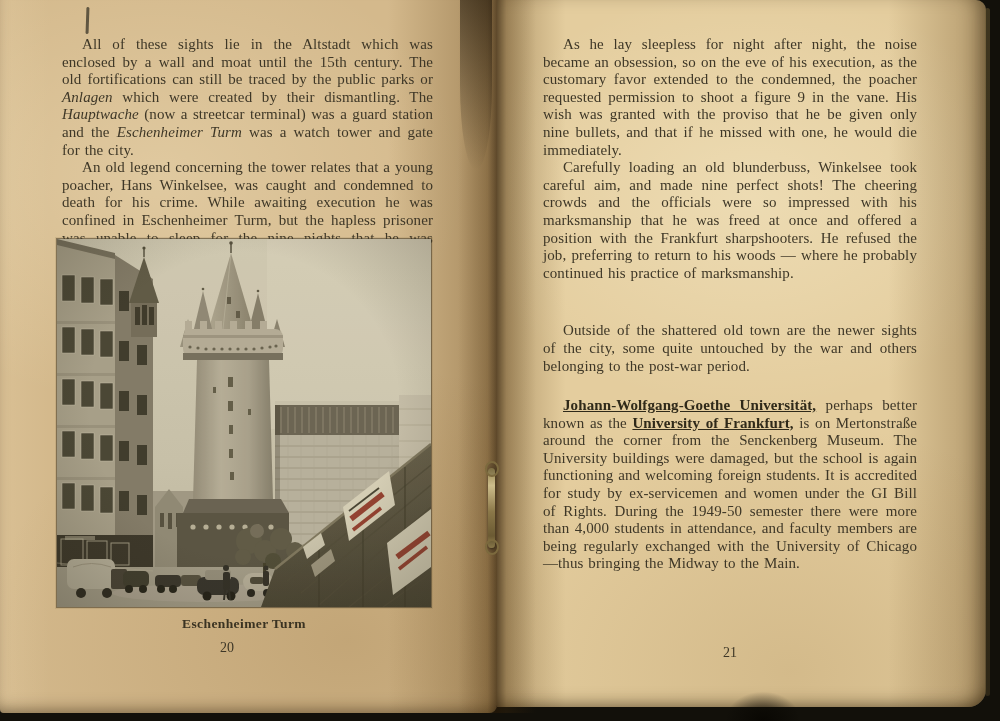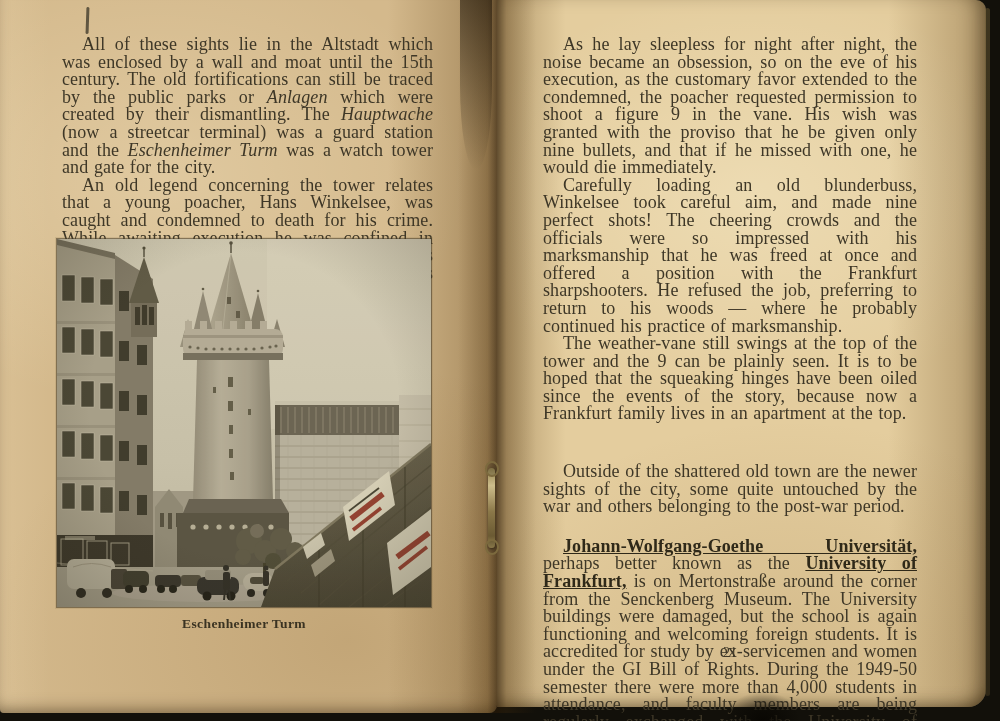--- a/index.html
+++ b/index.html
@@ -13,21 +13,21 @@
       radial-gradient(ellipse 520px 400px at 70% 90%, rgba(125,88,36,.20), rgba(0,0,0,0) 70%);
     border-radius:0 0 8px 4px;
     box-shadow:inset 0 -10px 16px -8px rgba(40,26,6,.55);}
   .page-right{left:497px;width:489px;height:707px;background-color:#e4cd9e;
     background-image:
       linear-gradient(90deg, rgba(94,63,20,.40), rgba(0,0,0,0) 14%, rgba(0,0,0,0) 80%, rgba(94,63,20,.34) 99%),
       radial-gradient(ellipse 420px 300px at 52% 28%, rgba(255,248,220,.33), rgba(0,0,0,0) 70%),
       radial-gradient(ellipse 480px 360px at 60% 95%, rgba(125,88,36,.16), rgba(0,0,0,0) 70%);
     border-radius:0 10px 18px 0;
     box-shadow:inset 0 -10px 16px -8px rgba(40,26,6,.5), inset -16px 0 20px -10px rgba(40,26,6,.5);}
-  .text-block{position:absolute;text-align:justify;color:#3e3727;font-size:18px;
+  .text-block{position:absolute;text-align:justify;color:#3e3727;font-size:15px;
     line-height:17.6px;word-spacing:1px;letter-spacing:.1px;}
   .left-text{left:62px;top:36px;width:371px;}
   .right-text{left:46px;top:36px;width:374px;}
   p.para{margin:0;}
   p.indent{text-indent:20px;}
   p.gap-l{margin-top:40px;}
   p.gap-m{margin-top:22px;}
   .it{font-style:italic;}
   .bd{font-weight:bold;color:#2f2919;text-decoration:underline;}
   figure.photo{position:absolute;left:57px;top:239px;width:374px;margin:0;}
@@ -301,27 +301,27 @@
         </g>
 
         <g>
           <rect width="374" height="368" fill="rgba(210,195,160,.10)"></rect>
           <rect width="374" height="368" fill="url(#gVig)"></rect>
         </g>
       </svg>
       <figcaption>Eschenheimer Turm</figcaption>
     </figure>
 
+    <div class="pagenum pagenum-left">20</div>
   </div>
 
   <div class="page page-right">
     <div class="text-block right-text">
         <p class="para indent"><span>As he lay sleepless for night after night, the noise became an obsession, so on the eve of his execution, as the customary favor extended to the condemned, the poacher requested permission to shoot a figure 9 in the vane. His wish was granted with the proviso that he be given only nine bullets, and that if he missed with one, he would die immediately.</span></p>
         <p class="para indent"><span>Carefully loading an old blunderbuss, Winkelsee took careful aim, and made nine perfect shots! The cheering crowds and the officials were so impressed with his marksmanship that he was freed at once and offered a position with the Frankfurt sharpshooters. He refused the job, preferring to return to his woods — where he probably continued his practice of marksmanship.</span></p>
-        <p class="para indent"><span>The weather-vane still swings at the top of the tower and the 9 can be plainly seen. It is to be hoped that the squeaking hinges have been oiled since the events of the story, because now a Frankfurt family lives in an apartment at the top.</span></p>
         <p class="para indent gap-l"><span>Outside of the shattered old town are the newer sights of the city, some quite untouched by the war and others belonging to the post-war period.</span></p>
         <p class="para indent gap-m"><span class="bd">Johann-Wolfgang-Goethe Universität,</span><span> perhaps better known as the </span><span class="bd">University of Frankfurt,</span><span> is on Mertonstraße around the corner from the Senckenberg Museum. The University buildings were damaged, but the school is again functioning and welcoming foreign students. It is accredited for study by ex-servicemen and women under the GI Bill of Rights. During the 1949-50 semester there were more than 4,000 students in attendance, and faculty members are being regularly exchanged with the University of Chicago—thus bringing the Midway to the Main.</span></p>
       </div>
     <div class="pagenum pagenum-right">21</div>
   </div>
 
   <div class="gutter"></div>
   <div class="gutter-top"></div>
   <div class="staple"></div>
   <div class="edge-notch"></div>

